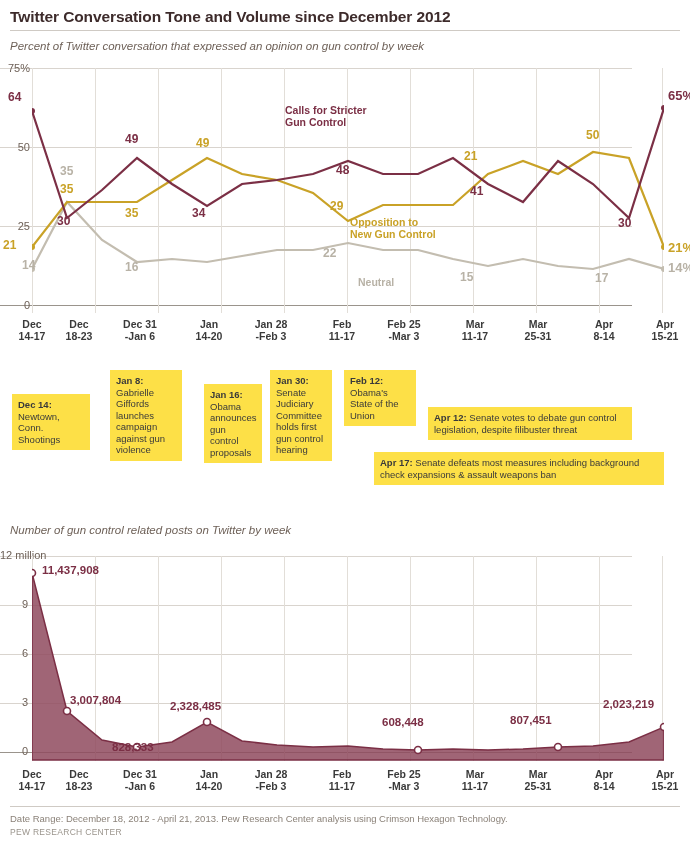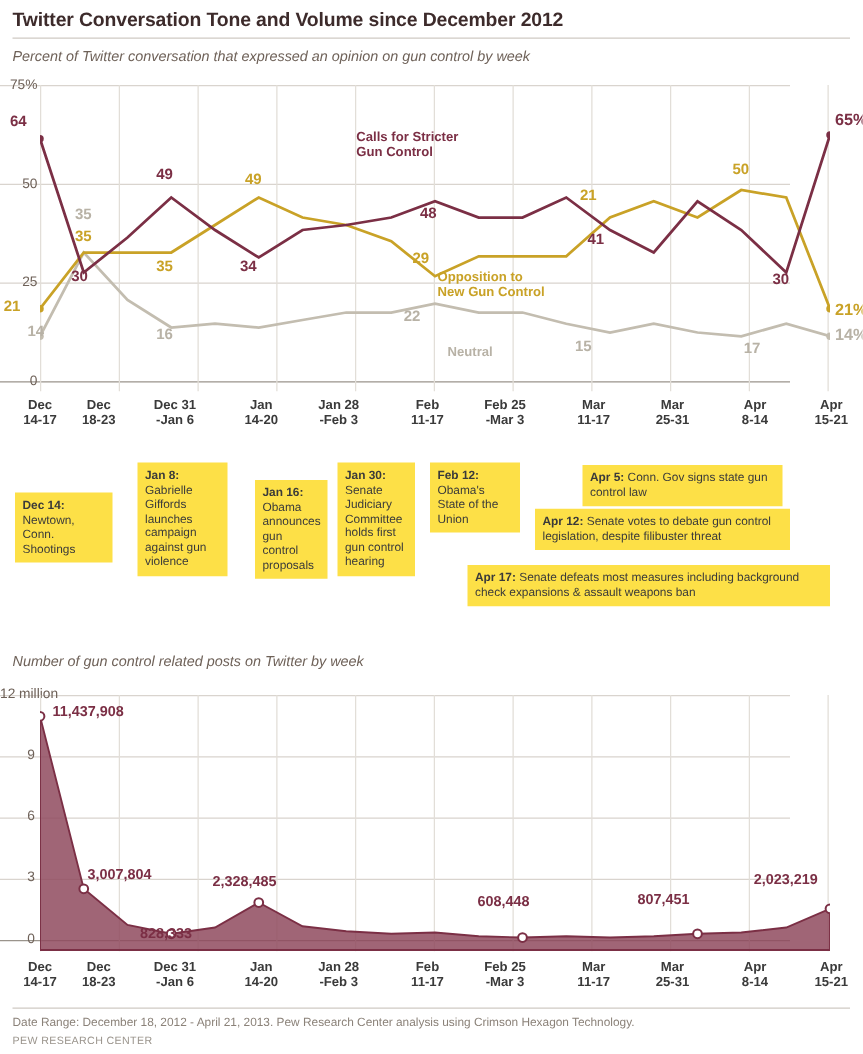--- a/index.html
+++ b/index.html
@@ -177,21 +177,20 @@
     <div class="xtick" style="left:635px;top:0;white-space:pre;">Apr
 15-21</div>
   </div>
 
   <div class="annots">
     <div class="ann" style="left:12px;top:32px;width:78px;"><b>Dec 14:</b> Newtown, Conn. Shootings</div>
     <div class="ann" style="left:110px;top:8px;width:72px;"><b>Jan 8:</b> Gabrielle Giffords launches campaign against gun violence</div>
     <div class="ann" style="left:204px;top:22px;width:58px;"><b>Jan 16:</b> Obama announces gun control proposals</div>
     <div class="ann" style="left:270px;top:8px;width:62px;"><b>Jan 30:</b> Senate Judiciary Committee holds first gun control hearing</div>
     <div class="ann" style="left:344px;top:8px;width:72px;"><b>Feb 12:</b> Obama's State of the Union</div>
-    <div class="ann" style="left:466px;top:10px;width:160px;"><b>Apr 5:</b> Conn. Gov signs state gun control law</div>
     <div class="ann" style="left:428px;top:45px;width:204px;"><b>Apr 12:</b> Senate votes to debate gun control legislation, despite filibuster threat</div>
     <div class="ann" style="left:374px;top:90px;width:290px;"><b>Apr 17:</b> Senate defeats most measures including background check expansions &amp; assault weapons ban</div>
   </div>
 
   <div class="subtitle2">Number of gun control related posts on Twitter by week</div>
 
   <div class="chart2">
     <div class="gridline2" style="top:8px;"></div>
     <div class="gridline2" style="top:57px;"></div>
     <div class="gridline2" style="top:106px;"></div>

